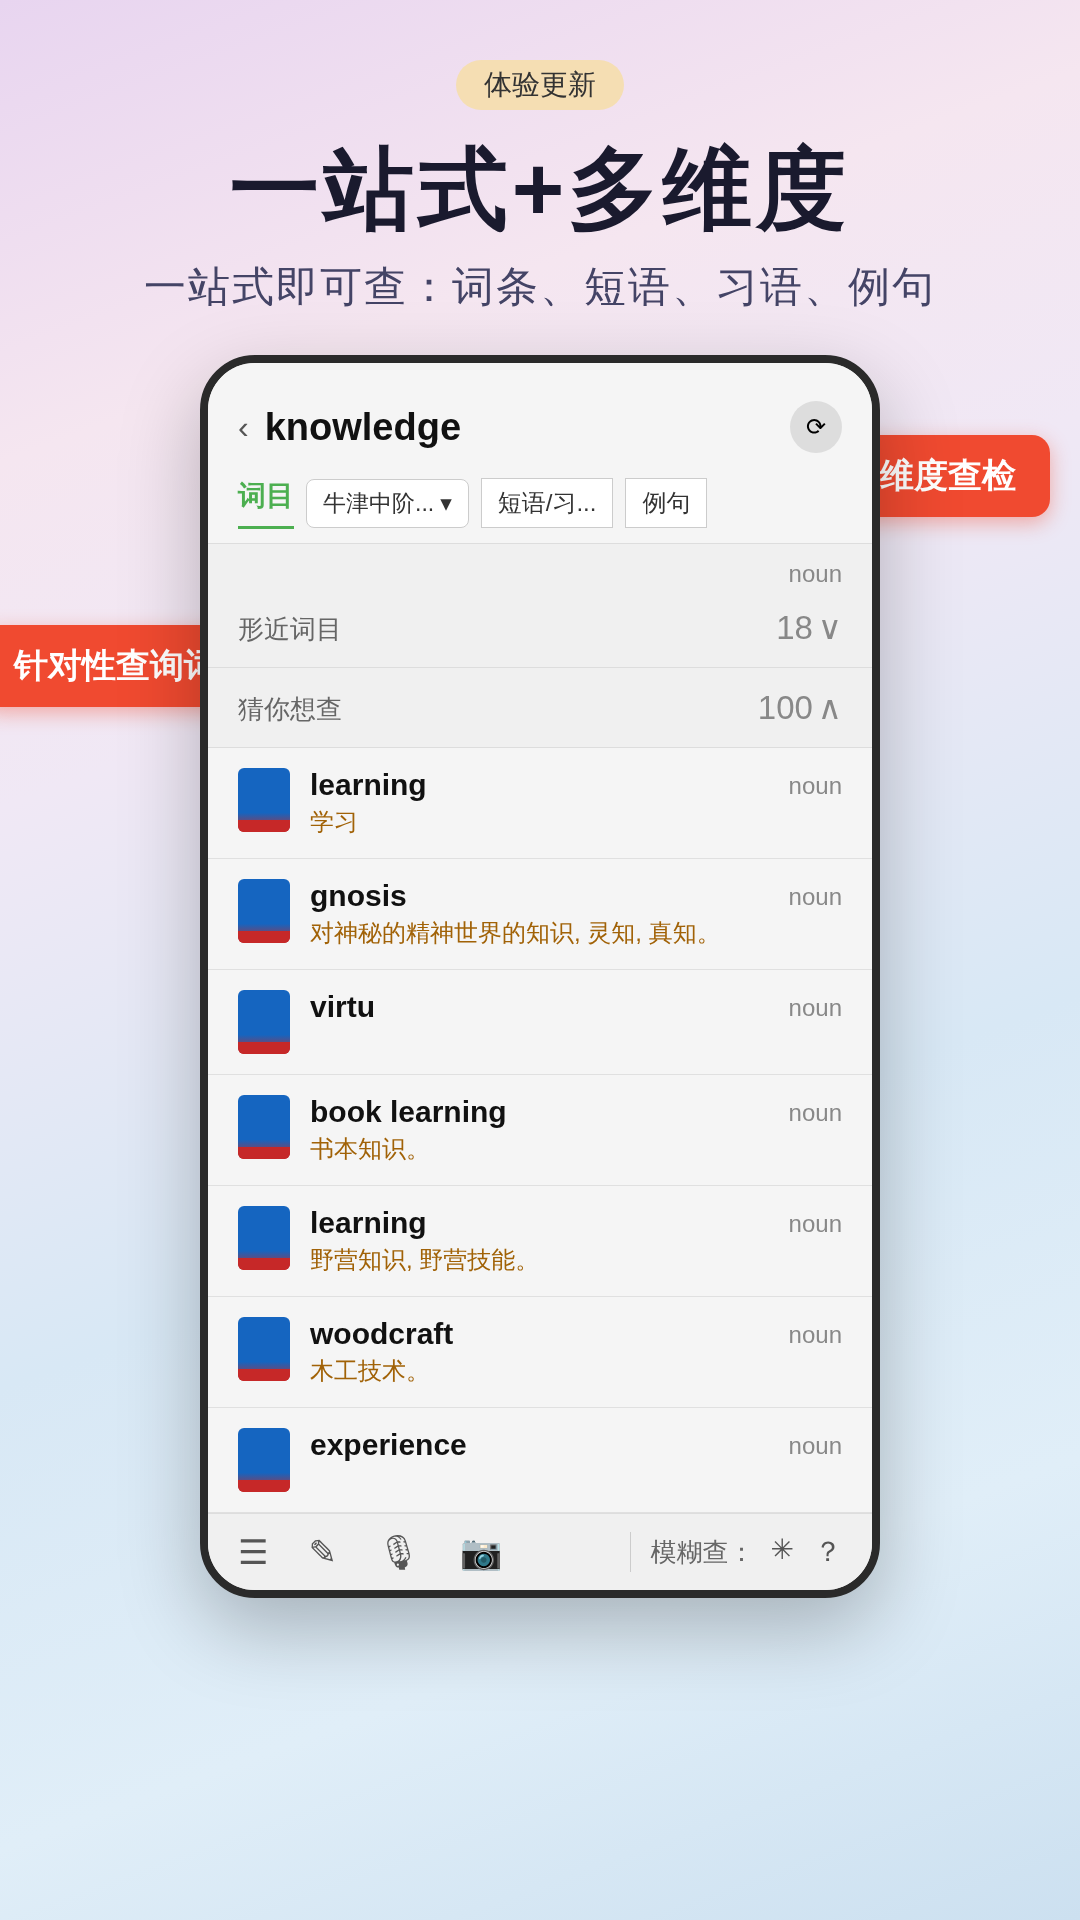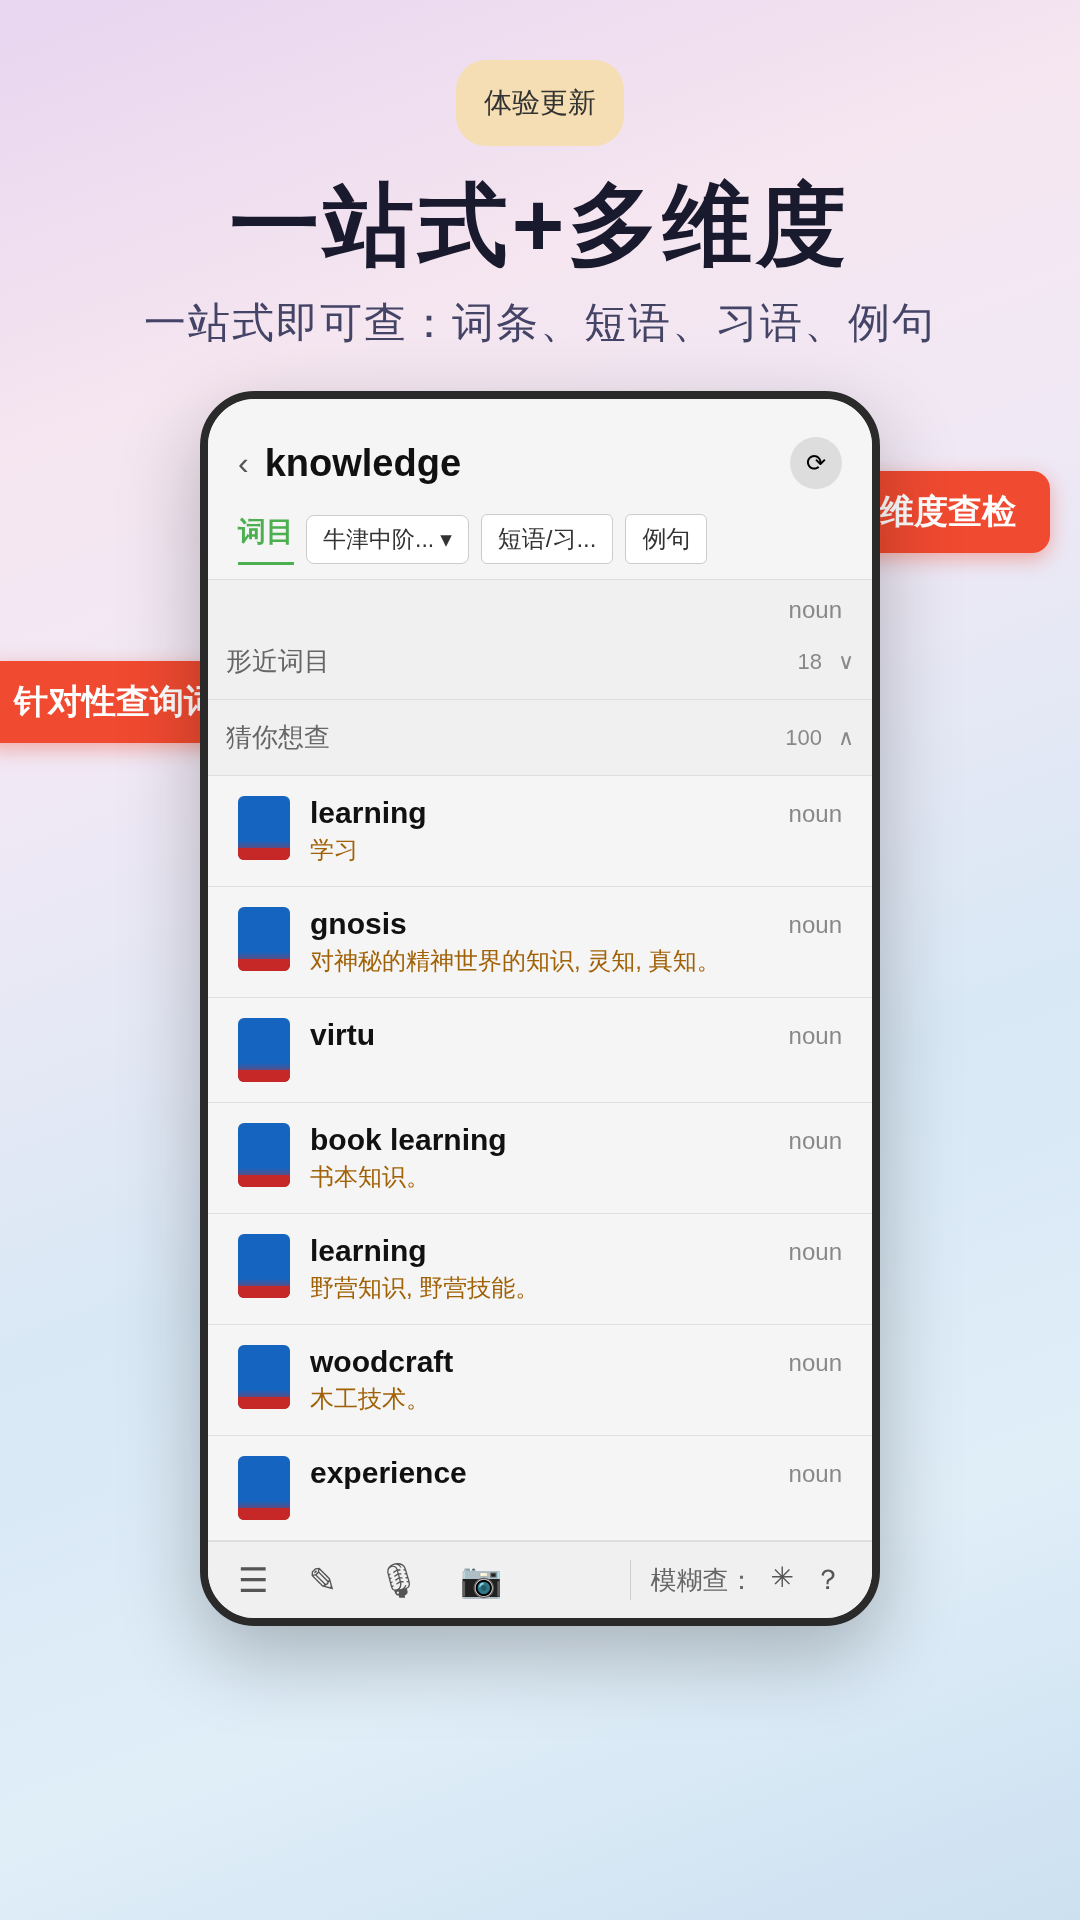--- a/index.html
+++ b/index.html
@@ -17,21 +17,21 @@
       text-align: center;
       padding-top: 60px;
       padding-bottom: 40px;
     }
 
     .update-badge {
       display: inline-block;
       background: #f5deb3;
       color: #333;
       font-size: 28px;
-      padding: 24px 28px;
+      padding: 6px 28px;
       border-radius: 30px;
       margin-bottom: 30px;
       font-weight: 500;
     }
 
     .main-title {
       font-size: 90px;
       font-weight: 800;
       color: #1a1a2e;
       line-height: 1.1;
@@ -126,51 +126,51 @@
       font-size: 23px;
       color: #333;
       display: flex;
       align-items: center;
       gap: 6px;
     }
 
     .tab-option {
       background: white;
       border: 1px solid #ccc;
-      border-radius: 6px;
+      border-radius: 0;
       padding: 8px 16px;
       font-size: 24px;
       color: #333;
     }
 
     
     .phone-content {
       background: #f0f0f0;
       min-height: 900px;
     }
 
     .section-header {
       display: flex;
       justify-content: space-between;
-      align-items: center;
-      padding: 20px 18px;
+      align-items: flex-end;
+      padding: 20px 30px;
       border-bottom: 1px solid #ddd;
     }
 
     .section-label {
       font-size: 26px;
       color: #666;
     }
 
     .section-count {
-      font-size: 22px;
+      font-size: 33px;
       color: #888;
       display: flex;
       align-items: center;
-      gap: 16px;
+      gap: 5px;
     }
 
     .word-item {
       display: flex;
       align-items: flex-start;
       padding: 20px 30px;
       border-bottom: 1px solid #e0e0e0;
       background: #f5f5f5;
       gap: 20px;
     }

